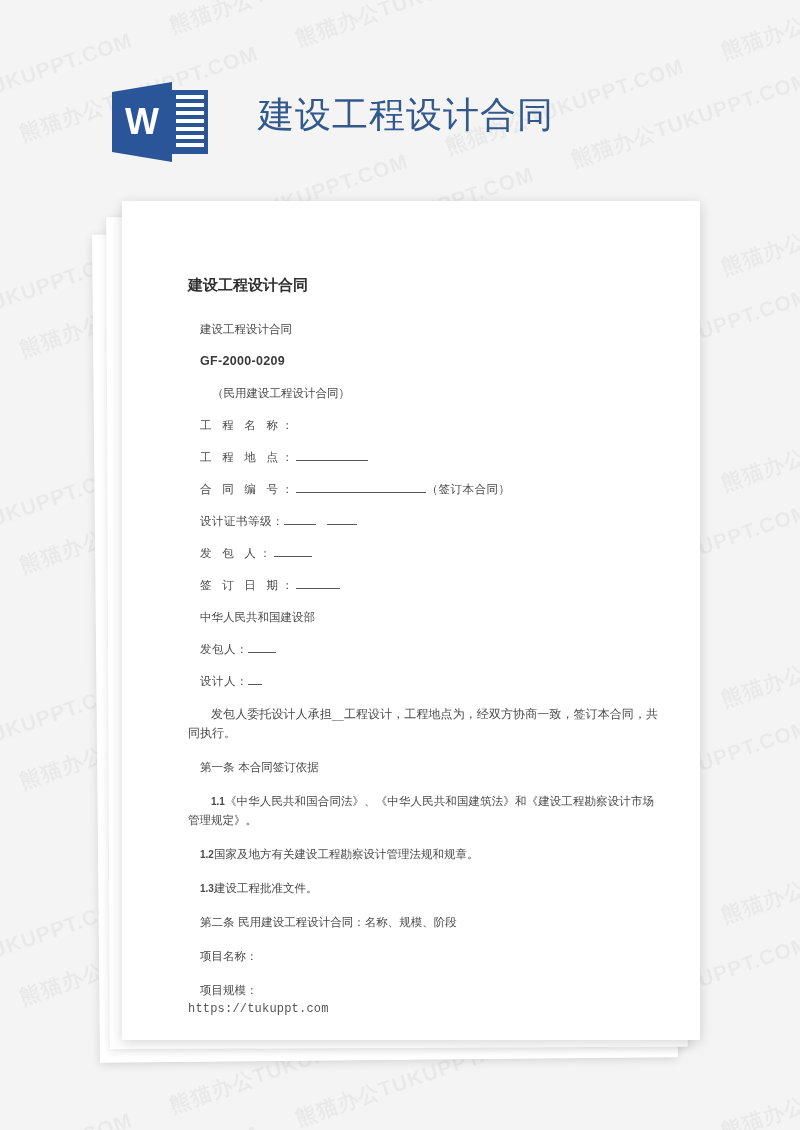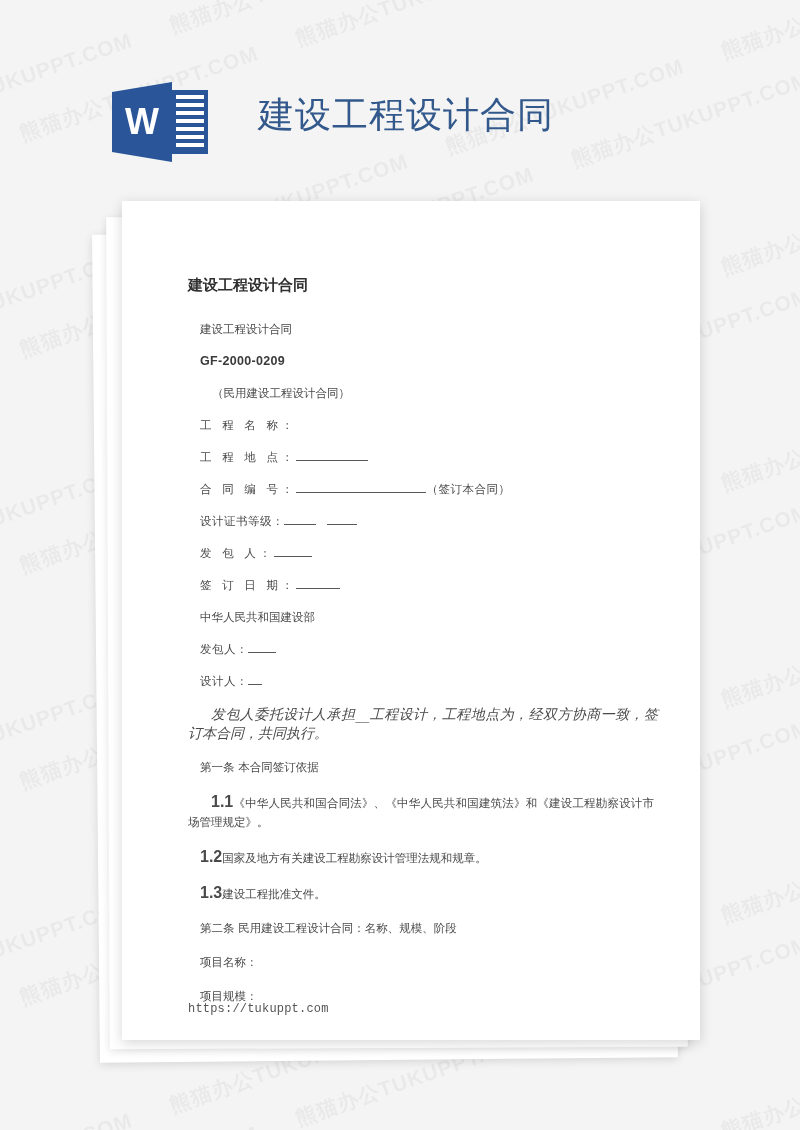--- a/index.html
+++ b/index.html
@@ -155,41 +155,40 @@
   .d-field .lbl { letter-spacing: 3.5px; }
   .d-field .lbl-tight { letter-spacing: 0.5px; }
   .blank {
     display: inline-block;
     border-bottom: 1px solid #585858;
     vertical-align: baseline;
     height: 11px;
   }
 
   .d-para {
-    font-size: 14px;
+    font-size: 12px;
     line-height: 19px;
     color: #4a4a4a;
     margin: 0 0 15px 0;
     text-align: justify;
     text-indent: 23px;
     font-family: "DejaVu Serif", "Liberation Serif", serif;
-    font-style: italic;
   }
   .d-clause {
     font-size: 11.5px;
     line-height: 19px;
     color: #4a4a4a;
     margin: 0 4px 15px 0;
     padding-left: 12px;
     font-family: "DejaVu Serif", "Liberation Serif", serif;
   }
   .d-clause .num {
     font-family: "Liberation Sans", sans-serif;
     font-weight: bold;
-    font-size: 16px;
+    font-size: 10px;
   }
   .d-clause.wrap {
     padding-left: 0;
     text-indent: 23px;
     text-align: justify;
   }
 
   #doc-footer {
     position: absolute;
     left: 66px;

